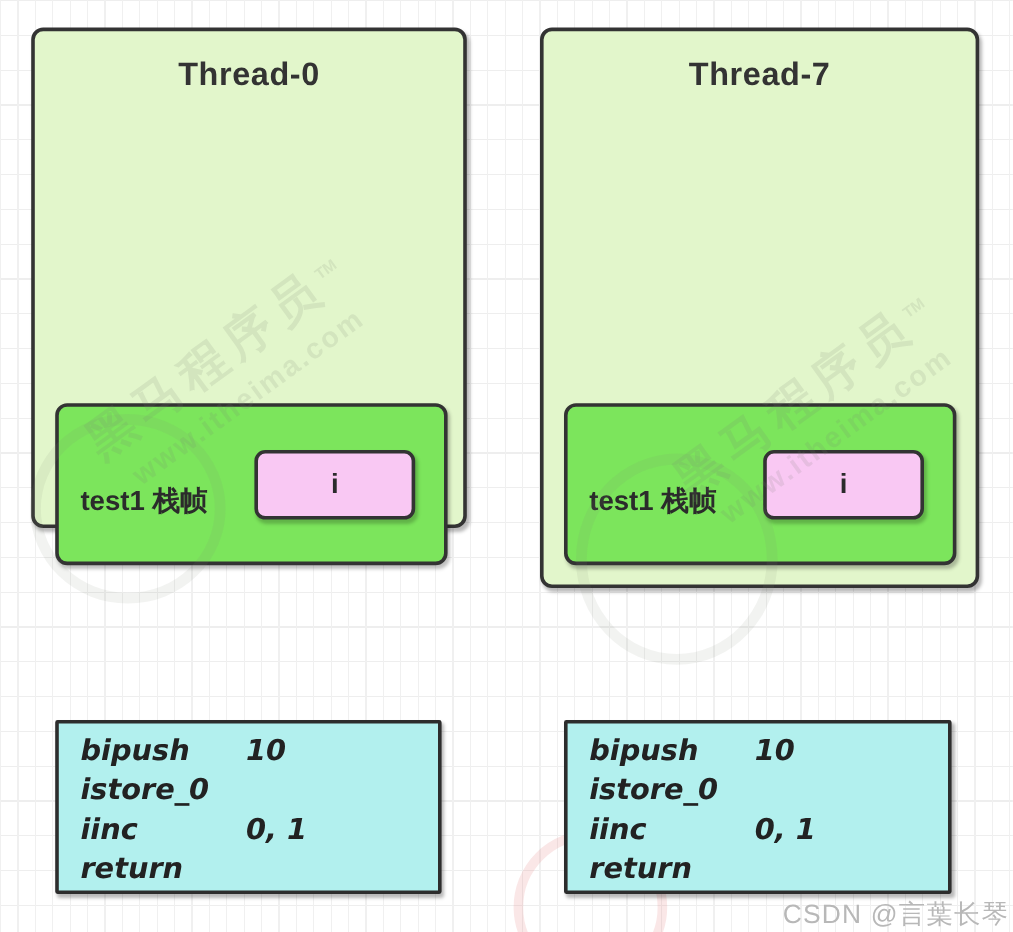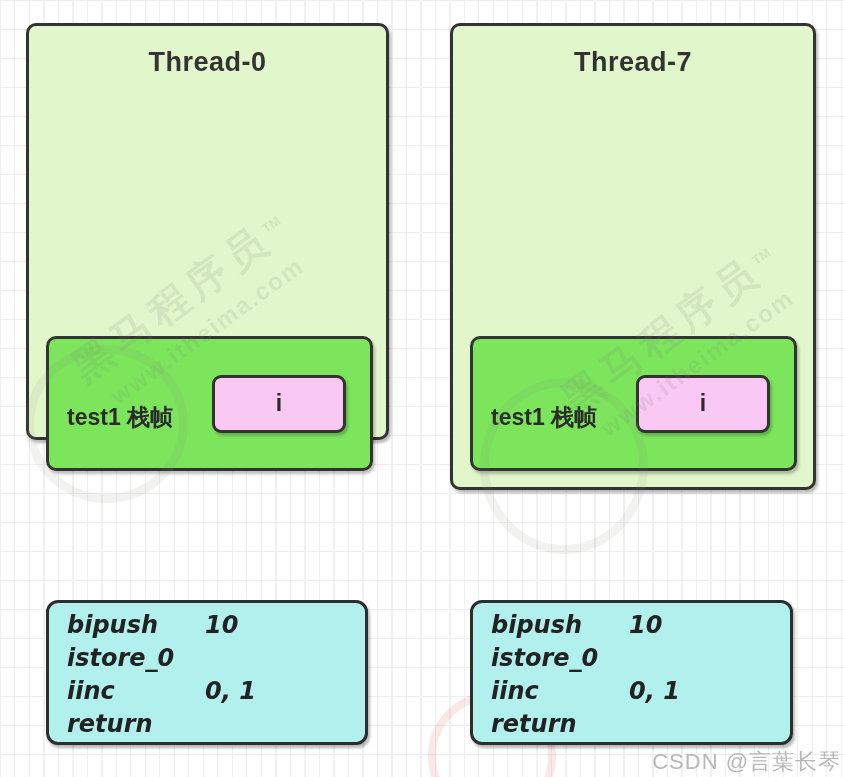--- a/index.html
+++ b/index.html
@@ -76,21 +76,21 @@
     font-weight: bold;
     color: #2b2b2b;
   }
 
   
   .bytecode-box {
     position: absolute;
     box-sizing: border-box;
     background: #b2f0ee;
     border: 3px solid #2d2d2d;
-    border-radius: 12px;
+    border-radius: 2px;
     box-shadow: 2px 3px 3px rgba(0,0,0,0.28);
     padding: 6px 0 16px 18px;
     font-family: "DejaVu Sans", "Liberation Sans", sans-serif;
     font-style: italic;
     font-weight: bold;
     font-size: 24px;
     color: #222222;
     line-height: 33px;
     z-index: 1;
   }

